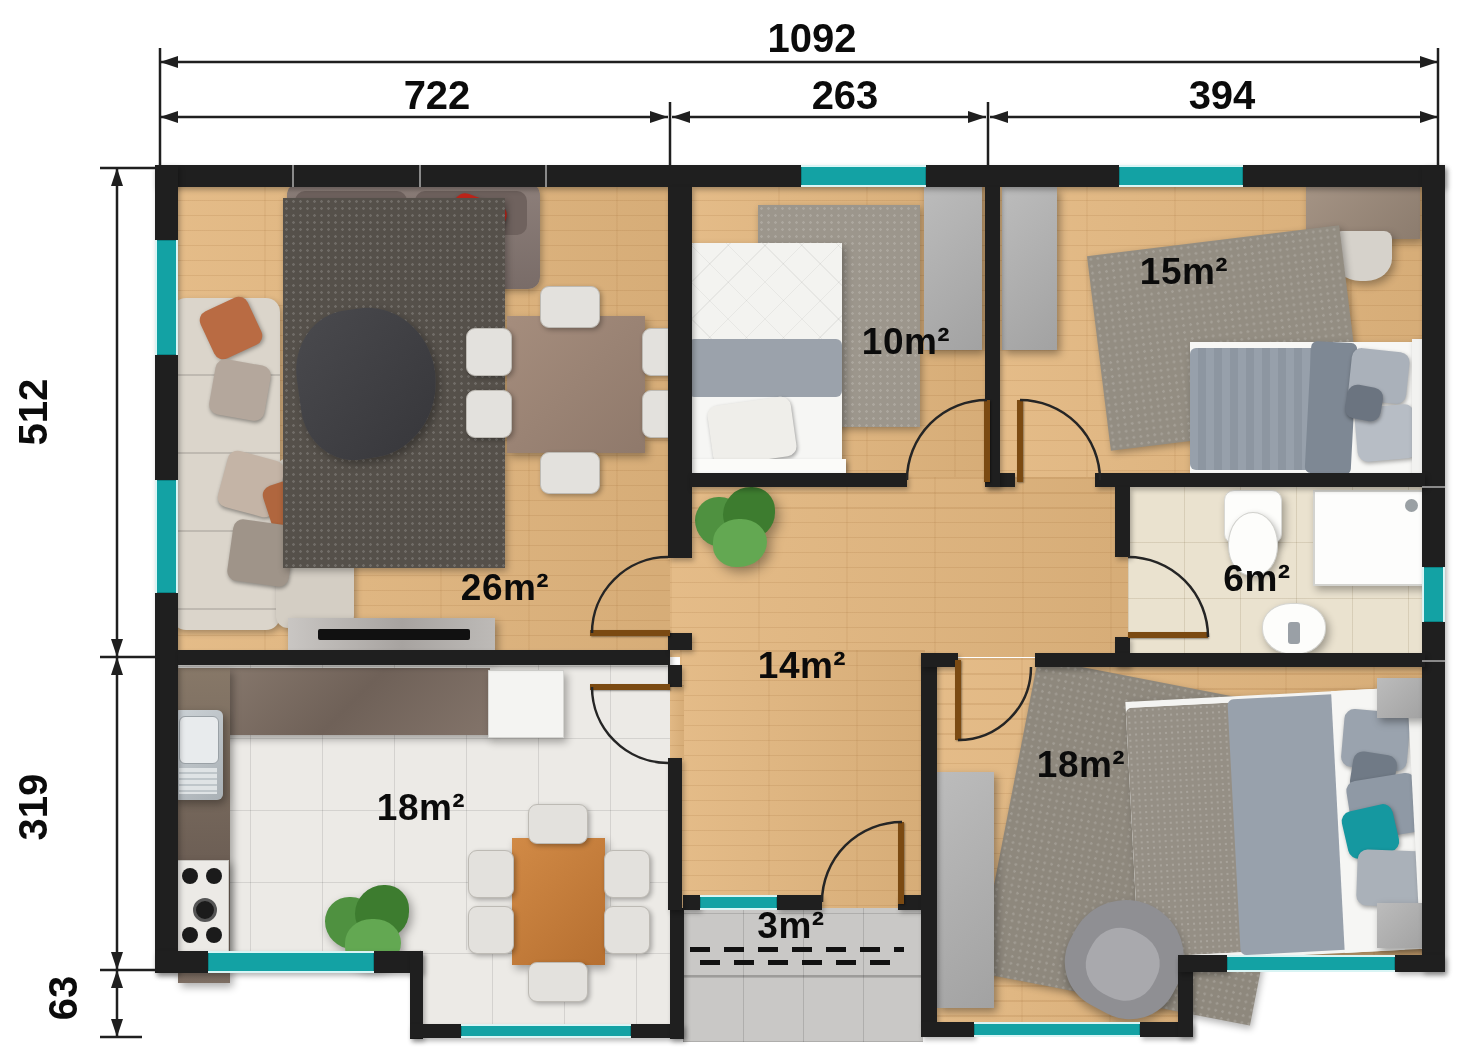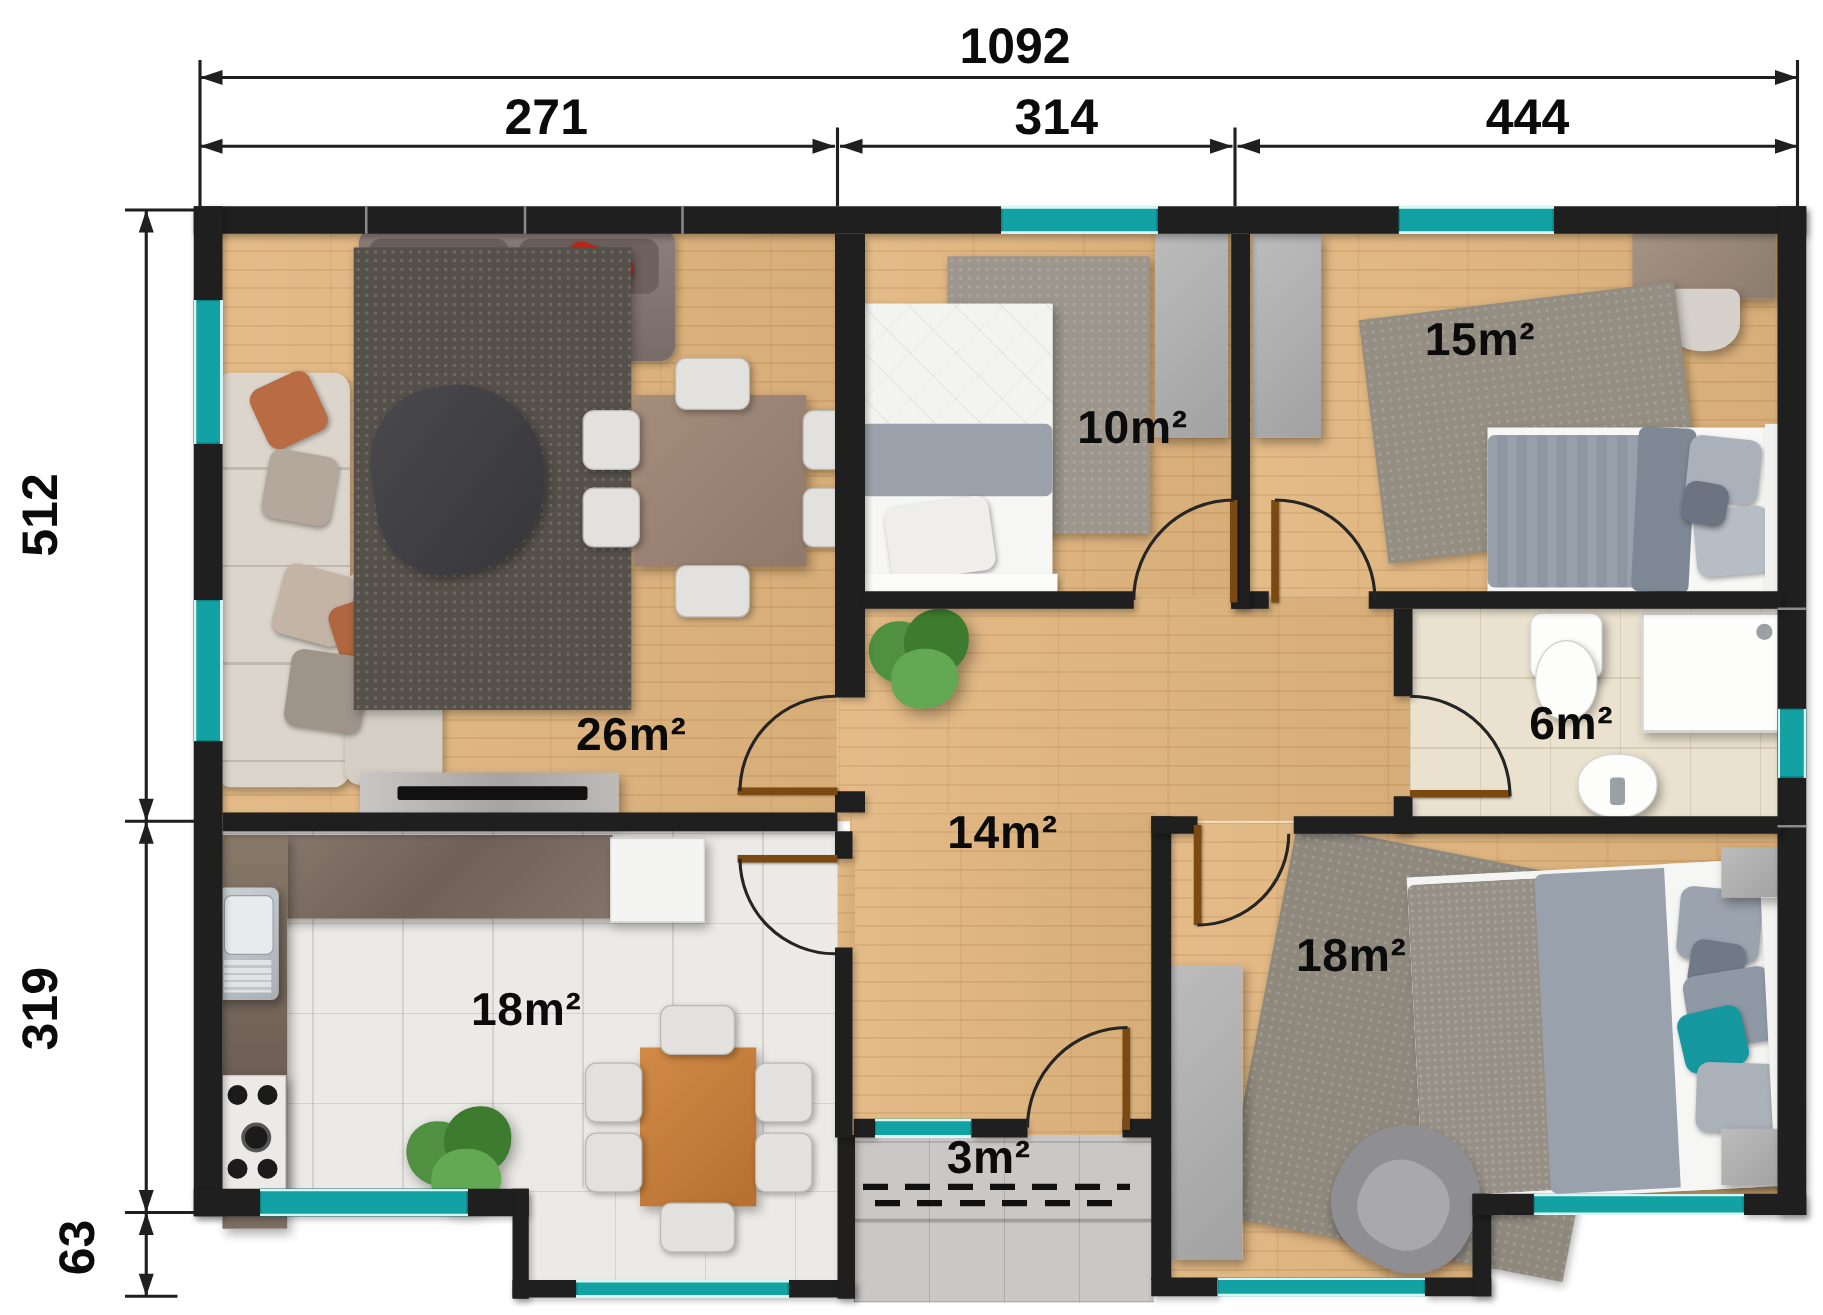--- a/index.html
+++ b/index.html
@@ -282,23 +282,23 @@
       <polygon points="117,168 111,186 123,186"></polygon>
       <polygon points="117,657 111,639 123,639"></polygon>
       <polygon points="117,657 111,675 123,675"></polygon>
       <polygon points="117,970 111,952 123,952"></polygon>
       <polygon points="117,970 111,988 123,988"></polygon>
       <polygon points="117,1037 111,1019 123,1019"></polygon>
     </g>
   </svg>
 
   <div class="dim" style="left:812px;top:38px;">1092</div>
-  <div class="dim" style="left:437px;top:95px;">271</div>
-  <div class="dim" style="left:845px;top:95px;">314</div>
-  <div class="dim" style="left:1222px;top:95px;">444</div>
+  <div class="dim" style="left:437px;top:95px;">722</div>
+  <div class="dim" style="left:845px;top:95px;">263</div>
+  <div class="dim" style="left:1222px;top:95px;">394</div>
   <div class="dim rot" style="left:33px;top:412px;">512</div>
   <div class="dim rot" style="left:33px;top:807px;">319</div>
   <div class="dim rot" style="left:63px;top:998px;">63</div>
 
   <div class="lbl" style="left:505px;top:588px;">26m²</div>
   <div class="lbl" style="left:906px;top:342px;">10m²</div>
   <div class="lbl" style="left:1184px;top:272px;">15m²</div>
   <div class="lbl" style="left:1257px;top:579px;">6m²</div>
   <div class="lbl" style="left:802px;top:666px;">14m²</div>
   <div class="lbl" style="left:421px;top:808px;">18m²</div>

